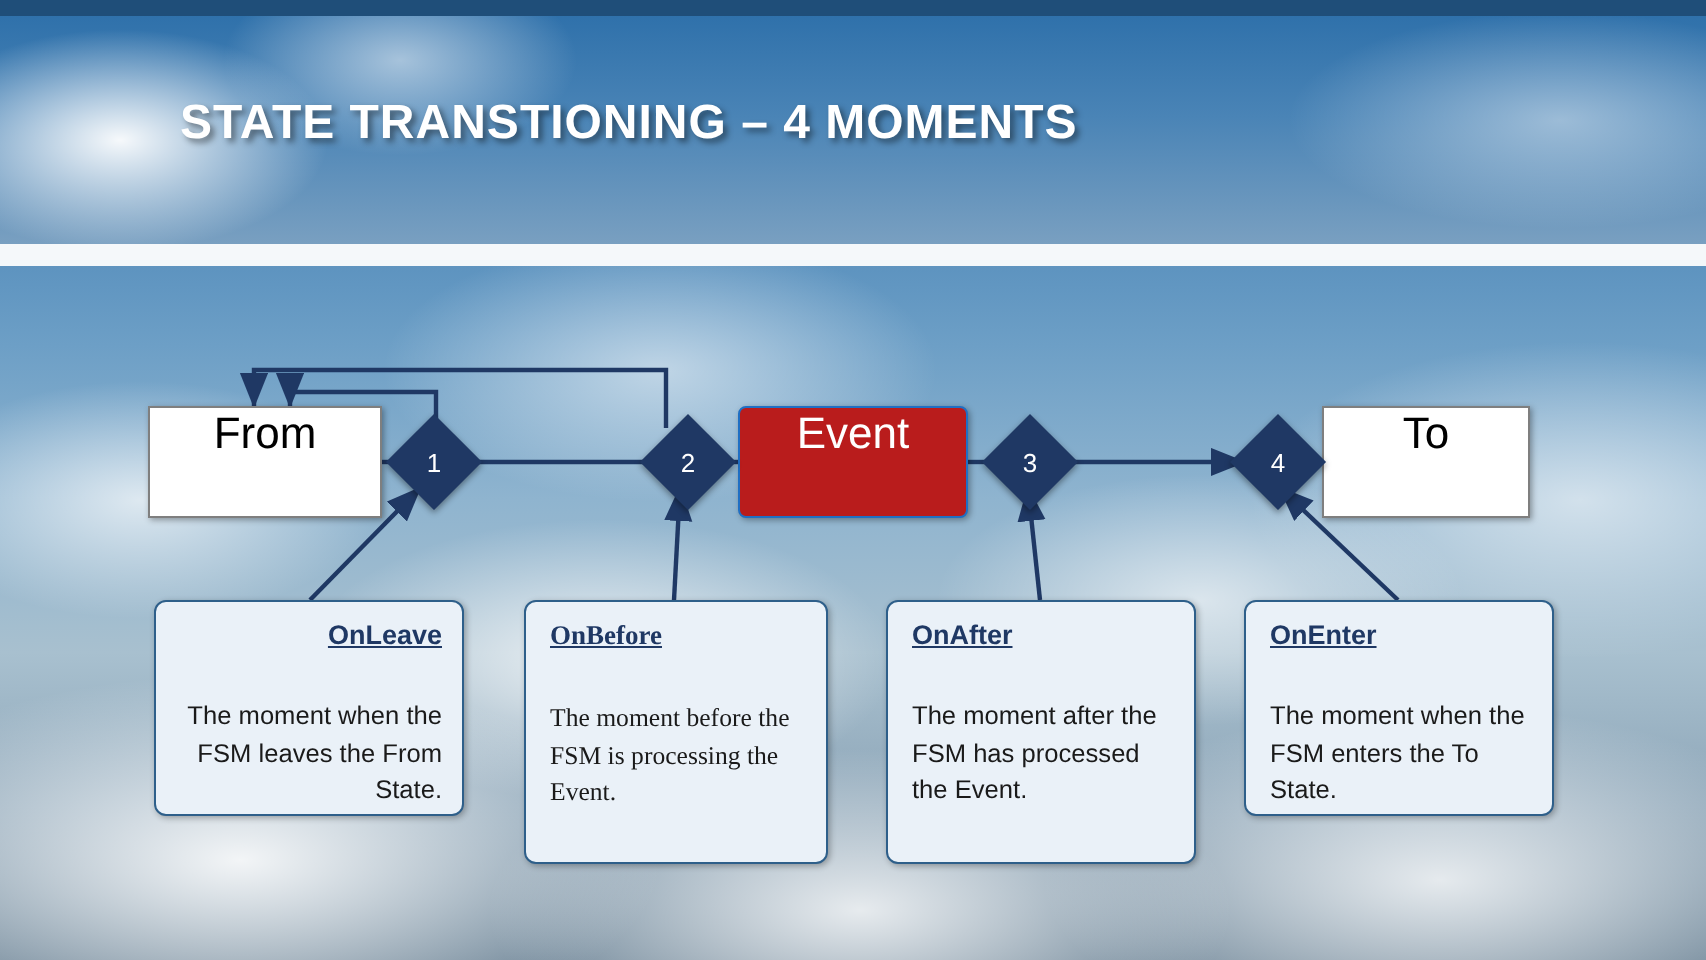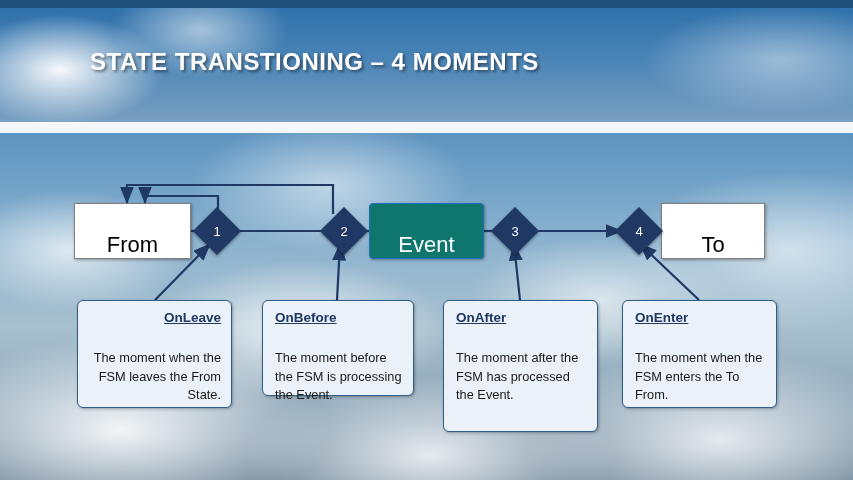--- a/index.html
+++ b/index.html
@@ -70,33 +70,33 @@
   #diagram-svg {
     position: absolute;
     left: 0; top: 0;
     width: 853px; height: 480px;
   }
 
   .node {
     position: absolute;
     box-sizing: border-box;
     display: flex;
-    align-items: flex-end;
+    align-items: flex-start;
     justify-content: center;
     border: 1px solid #7f7f7f;
     background: #ffffff;
     font-size: 22px;
     color: #000000;
     box-shadow: 1px 1px 3px rgba(0,0,0,0.35);
   }
   .node.from { left: 74px; top: 203px; width: 117px; height: 56px; }
   .node.to   { left: 661px; top: 203px; width: 104px; height: 56px; }
   .node.event {
     left: 369px; top: 203px; width: 115px; height: 56px;
-    background: #0f766e;
+    background: #b91c1c;
     border: 1px solid #1f6fc4;
     color: #ffffff;
     border-radius: 4px;
   }
 
   .diamond {
     position: absolute;
     width: 34px; height: 34px;
     background: #1f3864;
     transform: rotate(45deg);
@@ -134,21 +134,21 @@
     margin-bottom: 3px;
   }
   .callout .body {
     font-size: 12.8px;
     color: #1a1a1a;
     line-height: 1.45;
     display: block;
     margin-top: 24px;
   }
   .c1 { left: 77px;  top: 300px; width: 155px; height: 108px; text-align: right; }
-  .c2 { left: 262px; top: 300px; width: 152px; height: 96px; }
+  .c2 { left: 262px; top: 300px; width: 152px; height: 132px; font-family: Liberation Serif, serif; }
   .c3 { left: 443px; top: 300px; width: 155px; height: 132px; }
   .c4 { left: 622px; top: 300px; width: 155px; height: 108px; }
 </style>
 </head>
 <body>
 
 <div id="slide">
 
   <div class="bg"></div>
   <div class="bg-top"></div>
@@ -216,16 +216,16 @@
   <div class="callout c2">
     <span class="ttl">OnBefore</span>
     <span class="body">The moment before the FSM is processing the Event.</span>
   </div>
   <div class="callout c3">
     <span class="ttl">OnAfter</span>
     <span class="body">The moment after the FSM has processed the Event.</span>
   </div>
   <div class="callout c4">
     <span class="ttl">OnEnter</span>
-    <span class="body">The moment when the FSM enters the To From.</span>
+    <span class="body">The moment when the FSM enters the To State.</span>
   </div>
 
 </div>
 
 </body></html>

